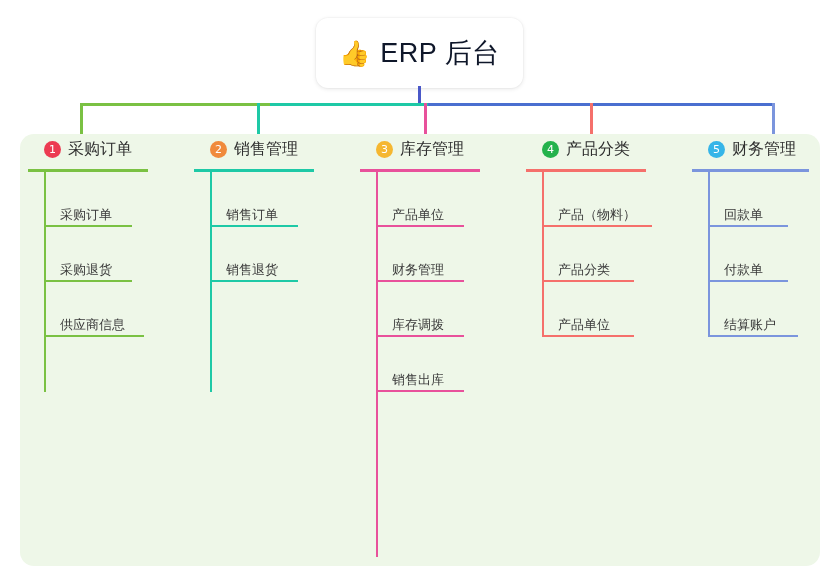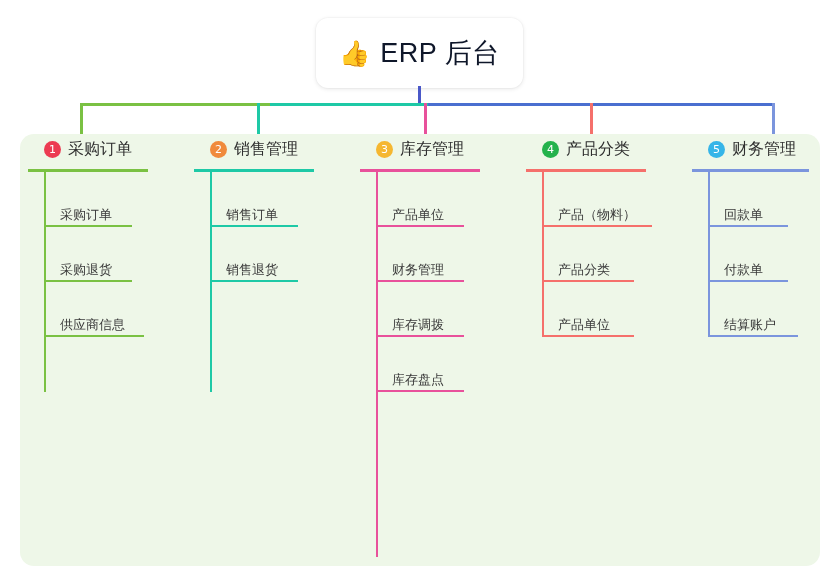--- a/index.html
+++ b/index.html
@@ -211,21 +211,21 @@
           </div>
           <div class="item">
             <span class="item-label">财务管理</span>
             <div class="item-underline" style="width: 86px; background: rgb(232, 81, 155);"></div>
           </div>
           <div class="item">
             <span class="item-label">库存调拨</span>
             <div class="item-underline" style="width: 86px; background: rgb(232, 81, 155);"></div>
           </div>
           <div class="item">
-            <span class="item-label">库存盘点</span>
+            <span class="item-label">销售出库</span>
             <div class="item-underline" style="width: 86px; background: rgb(232, 81, 155);"></div>
           </div>
         </div>
       </div>
       <div class="column" style="left: 526px; width: 150px;">
         <div class="col-header">
           <span class="badge" style="background: rgb(36, 178, 76);">4</span>
           <span class="col-title">产品分类</span>
         </div>
         <div class="col-underline" style="width: 120px; background: rgb(245, 112, 107);"></div>

